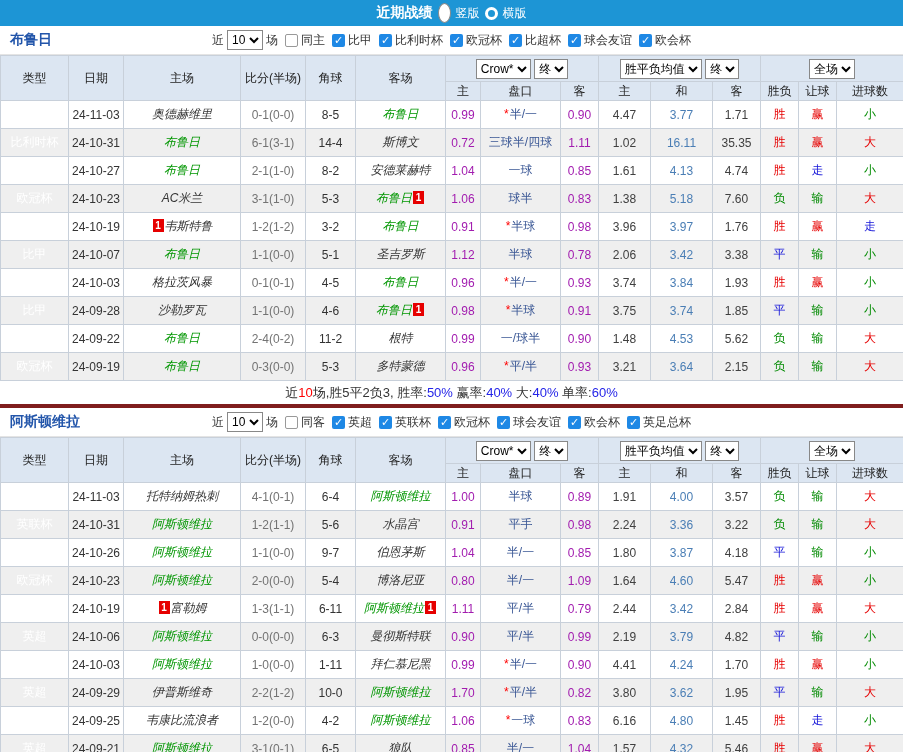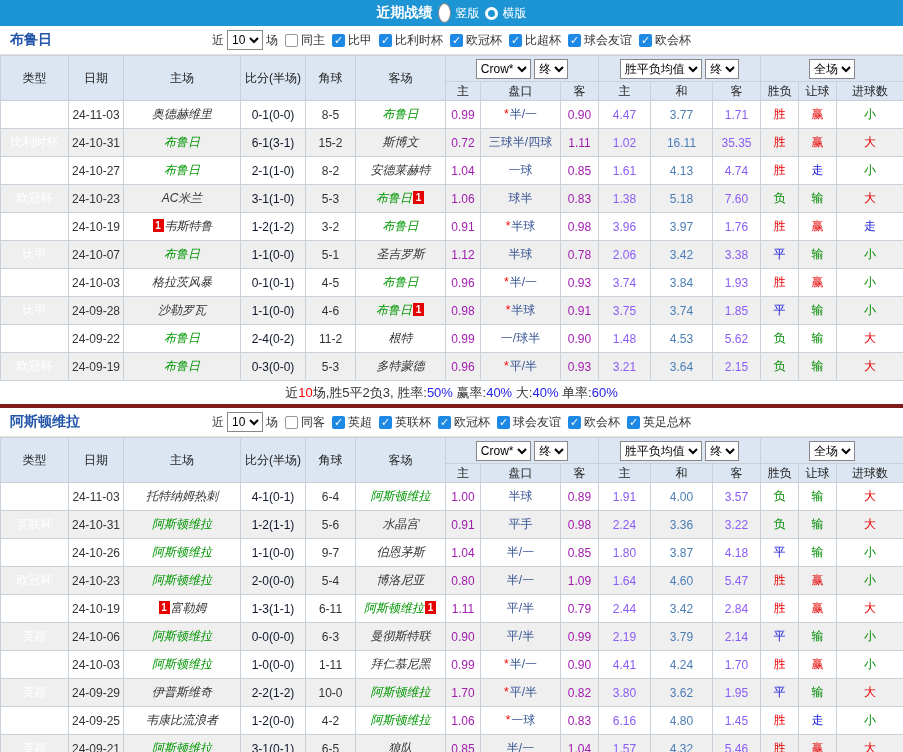--- a/index.html
+++ b/index.html
@@ -23,28 +23,28 @@
   .hr2 th{height:18px;}
   .mt tbody td{height:27px;font-size:12px;}
   tr.odd td{background:#fff;}
   tr.even td{background:#EFEFEF;}
   td.cream{background:#FBF2E9;}
   td.lblue{background:#E6F2F9;}
   td.t-orange{background:#FFA318;color:#fff;}
   td.t-redorange{background:#FF5A00;color:#fff;}
   td.t-red{background:#FB4444;color:#fff;}
   td.t-gray{background:#9C9C9C;color:#fff;}
-  .sc,.half{color:#0f172a;}
+  .sc,.half{color:#737373;}
   .tn{color:#333;cursor:pointer;font-style:italic;}
   .tn.green{color:#009600;}
   .badge{display:inline-block;background:#E60000;color:#fff;font-size:10px;font-weight:bold;width:11px;height:13px;line-height:13px;text-align:center;margin:0 1px;vertical-align:1px;}
   .star{color:#F00;margin-right:1px;}
   td.hcap{color:#3A5795;}
   td.odd1{color:#a21caf;}
-  td.v1{color:#8b5cf6;}
+  td.v1{color:#404040;}
   td.v2{color:#4A7EB5;}
   td.c-r{color:#E60000;}
   td.c-g{color:#008A00;}
   td.c-b{color:#1414D8;}
   .summary{height:23px;line-height:23px;text-align:center;font-size:13px;border-bottom:4px solid #7f1d1d;}
 </style>
 </head>
 <body>
 
 <div class="banner">
@@ -137,21 +137,21 @@
             <td class="lblue v1">1.71</td>
             <td class="c-r">胜</td>
             <td class="c-r">赢</td>
             <td class="c-g">小</td>
           </tr>
           <tr class="even">
             <td class="t-orange">比利时杯</td>
             <td>24-10-31</td>
             <td><span class="tn green">布鲁日</span></td>
             <td><span class="sc">6-1</span><span class="half">(3-1)</span></td>
-            <td>15-2</td>
+            <td>14-4</td>
             <td><span class="tn ">斯博文</span></td>
             <td class="cream odd1">0.72</td>
             <td class="cream hcap">三球半/四球</td>
             <td class="cream odd1">1.11</td>
             <td class="lblue v1">1.02</td>
             <td class="lblue v2">16.11</td>
             <td class="lblue v1">35.35</td>
             <td class="c-r">胜</td>
             <td class="c-r">赢</td>
             <td class="c-r">大</td>
@@ -452,21 +452,21 @@
             <td>24-10-06</td>
             <td><span class="tn green">阿斯顿维拉</span></td>
             <td><span class="sc">0-0</span><span class="half">(0-0)</span></td>
             <td>6-3</td>
             <td><span class="tn ">曼彻斯特联</span></td>
             <td class="cream odd1">0.90</td>
             <td class="cream hcap">平/半</td>
             <td class="cream odd1">0.99</td>
             <td class="lblue v1">2.19</td>
             <td class="lblue v2">3.79</td>
-            <td class="lblue v1">2.14</td>
+            <td class="lblue v1">4.82</td>
             <td class="c-b">平</td>
             <td class="c-g">输</td>
             <td class="c-g">小</td>
           </tr>
           <tr class="odd">
             <td class="t-redorange">欧冠杯</td>
             <td>24-10-03</td>
             <td><span class="tn green">阿斯顿维拉</span></td>
             <td><span class="sc">1-0</span><span class="half">(0-0)</span></td>
             <td>1-11</td>

